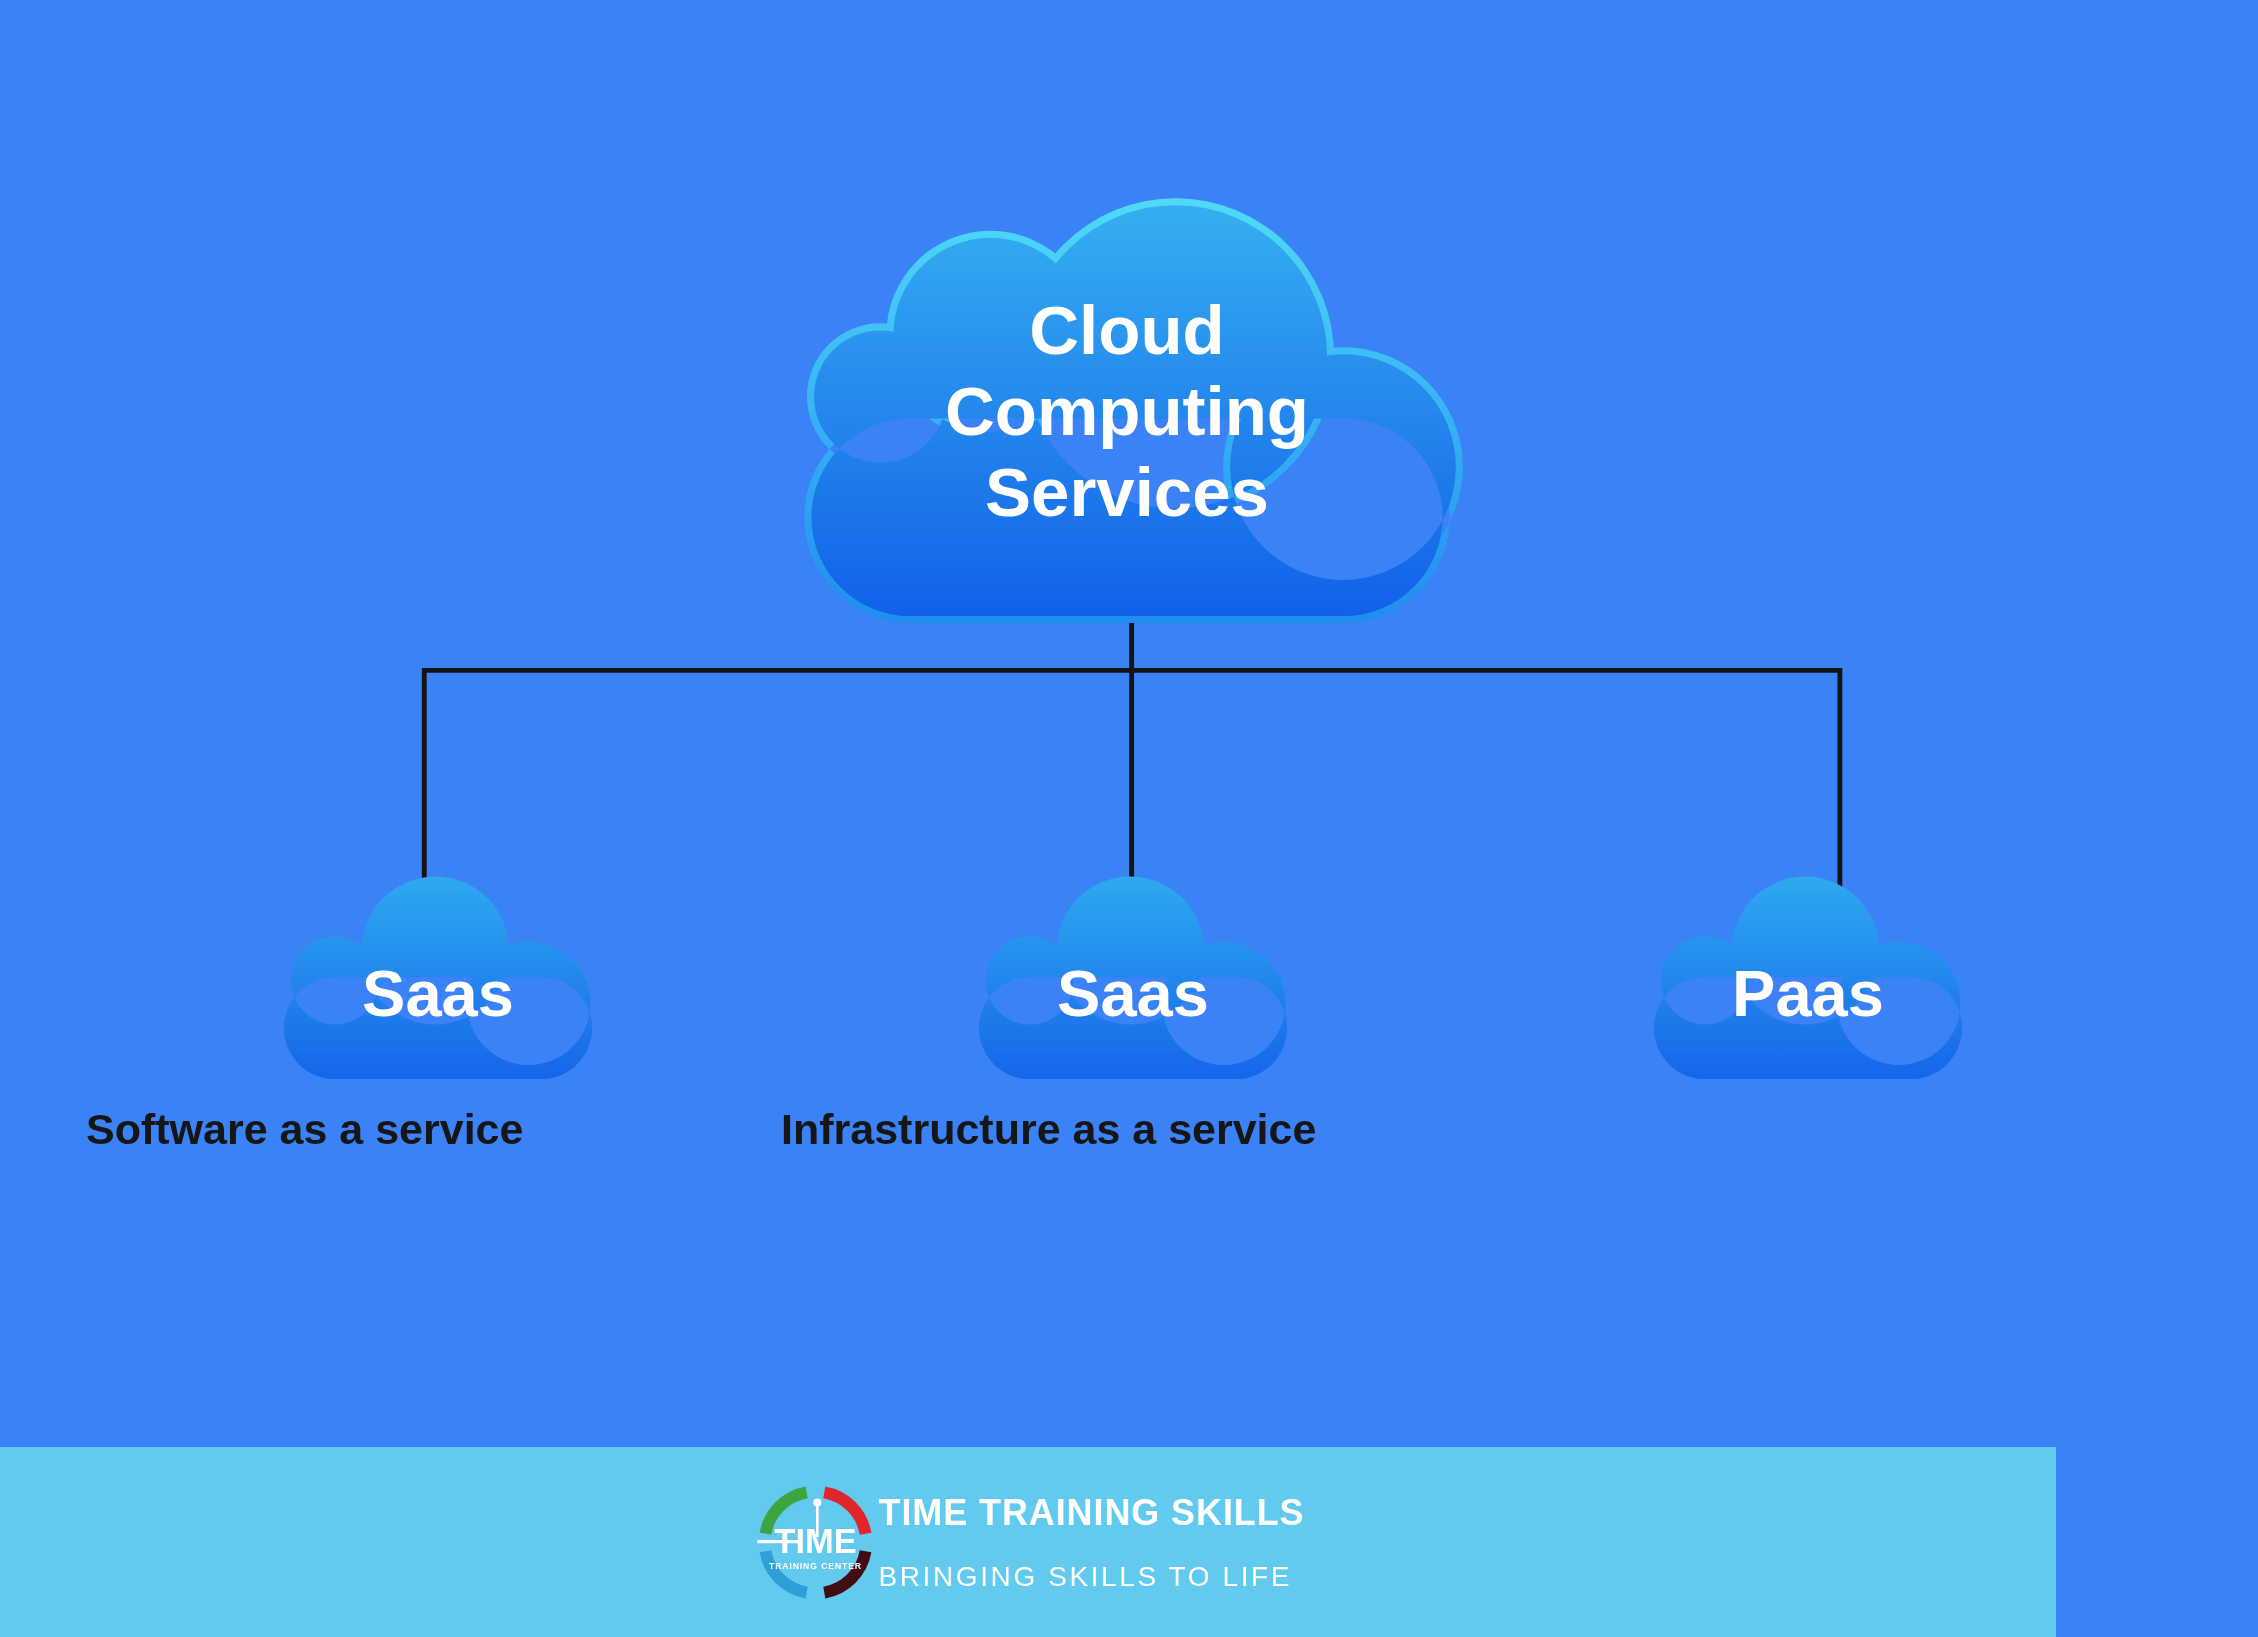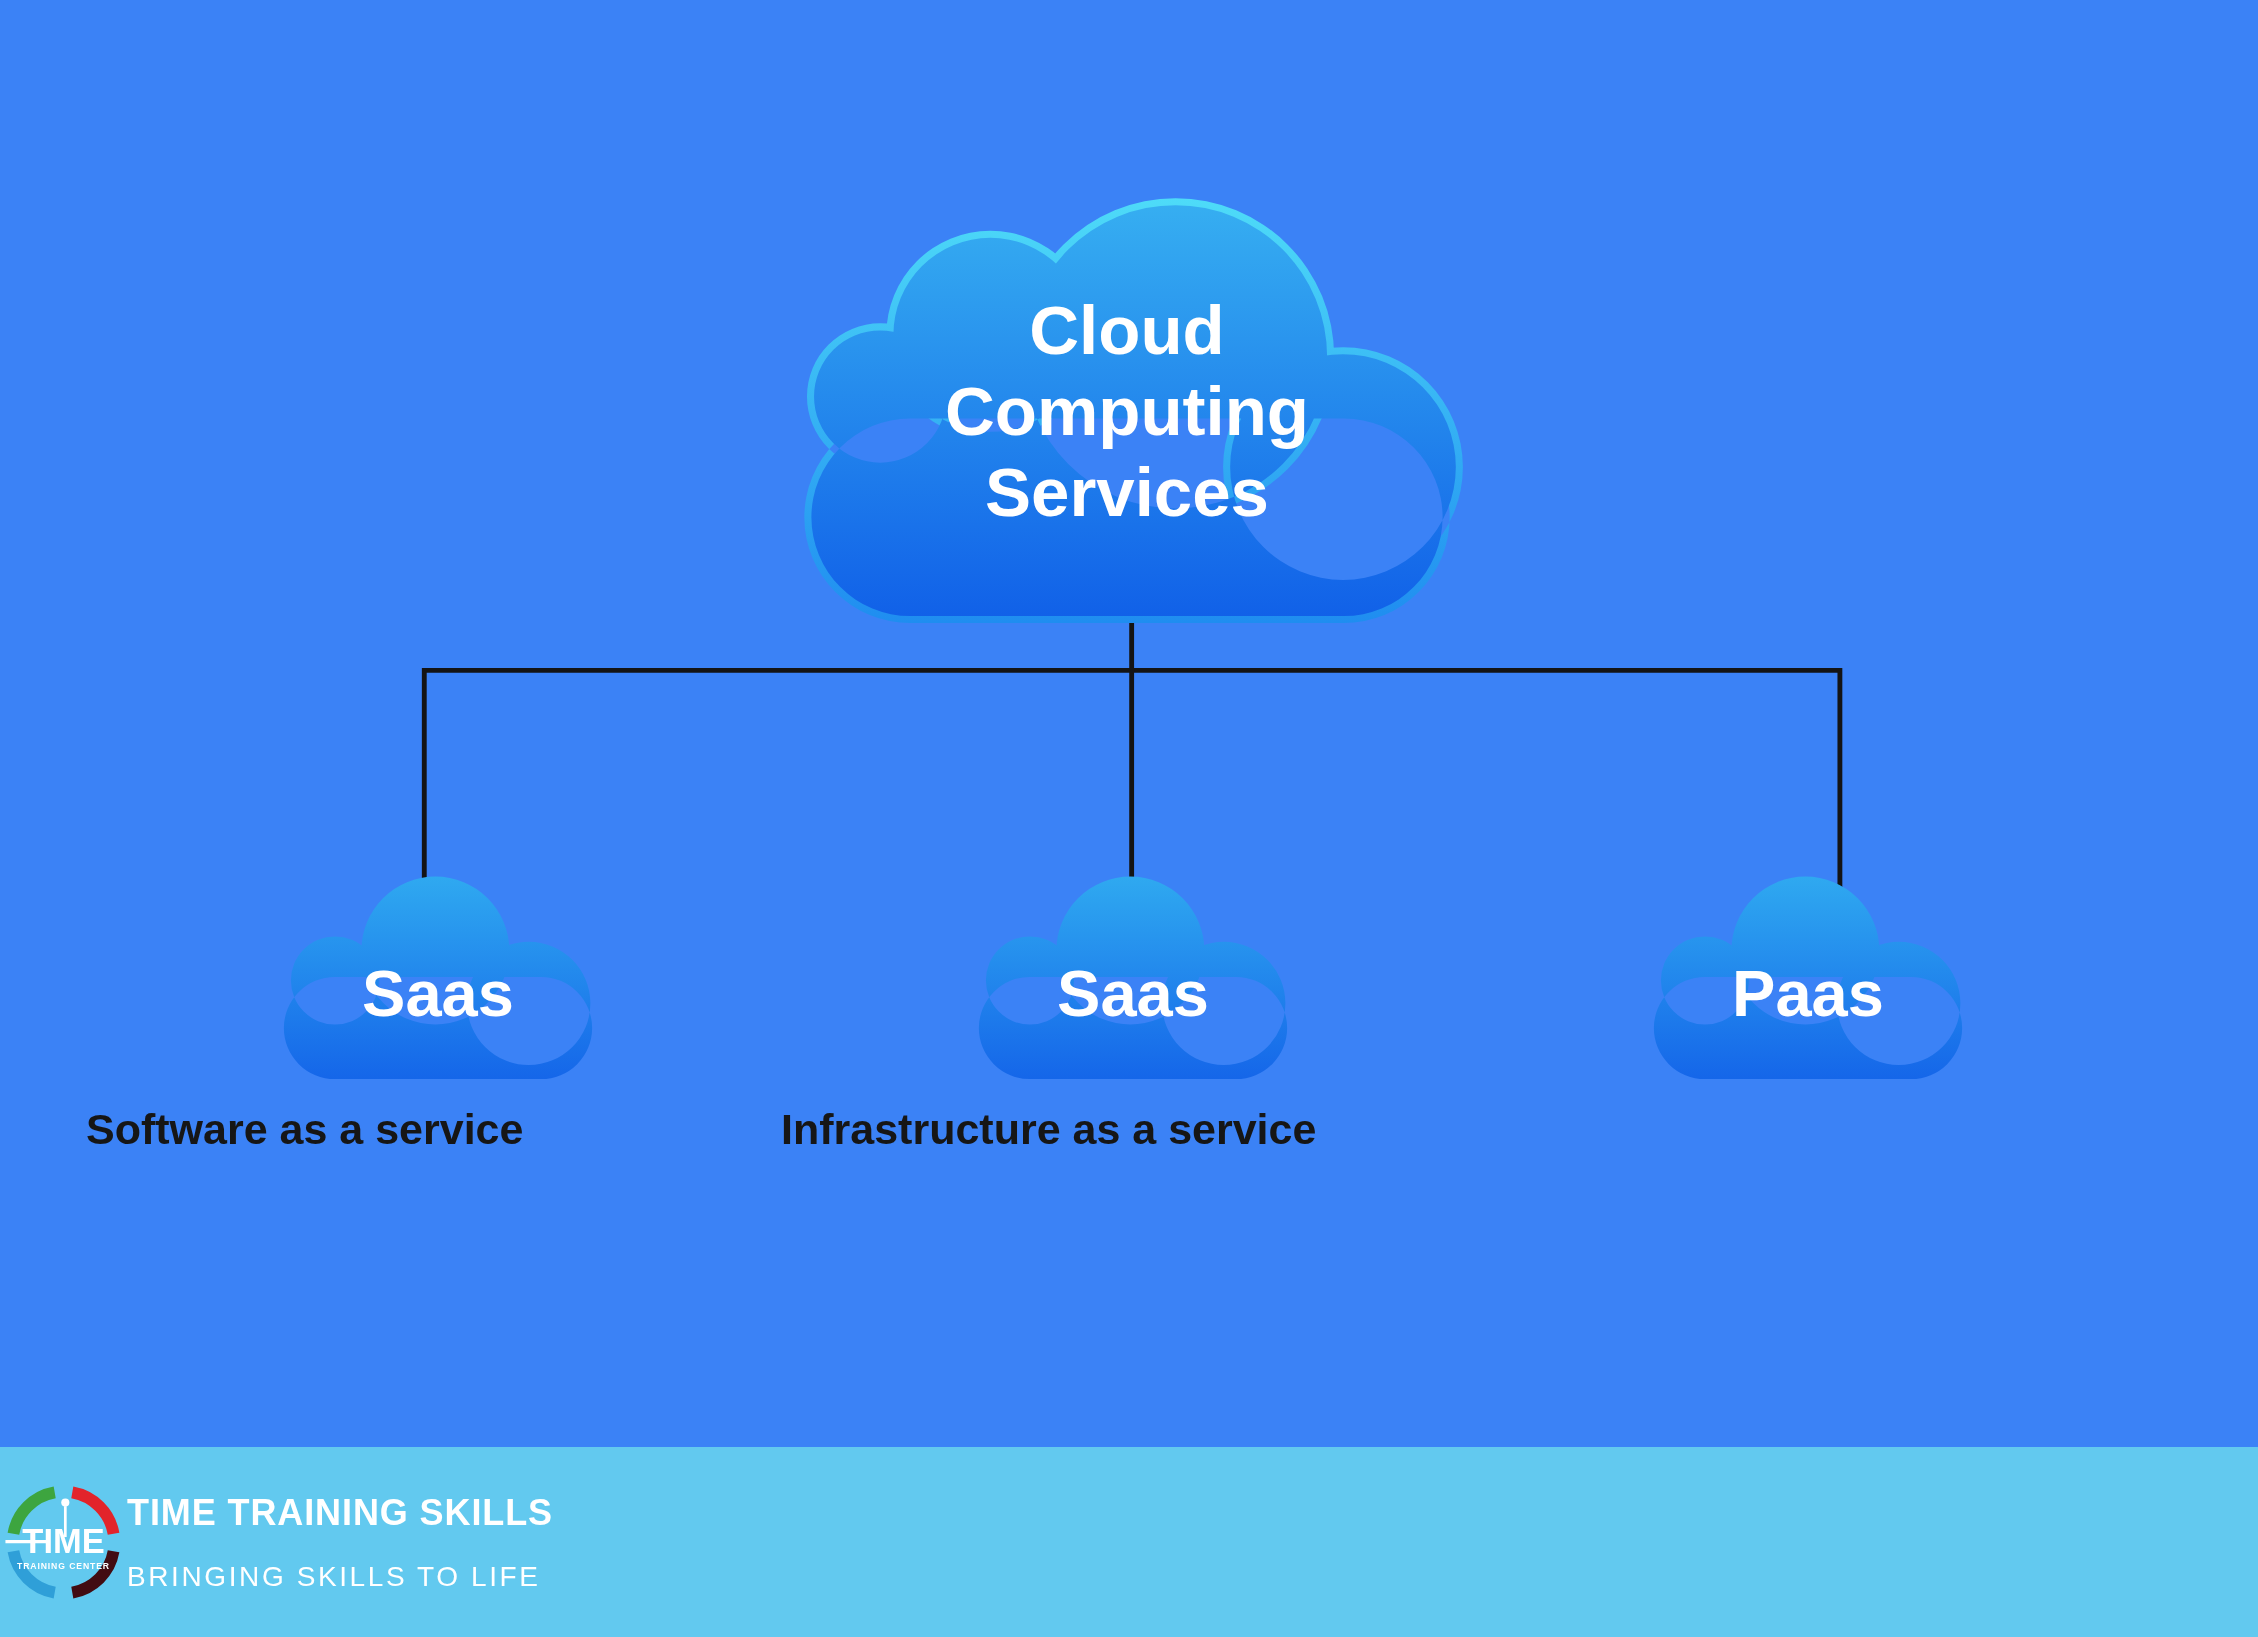--- a/index.html
+++ b/index.html
@@ -23,22 +23,22 @@
     font-weight:700;font-size:65px;line-height:65px;}
 
   
   .desc{position:absolute;top:1105px;width:706px;text-align:left;
     font-size:43px;font-weight:700;color:#161616;line-height:1.15;}
   .desc-saas{left:86px;}
   .desc-laas{left:781px;}
   .desc-paas{left:1466px;}
 
   
-  .footer{position:absolute;left:0;top:1447px;width:2258px;height:191px;background:#62C9EF;
-    display:flex;align-items:center;z-index:3;}
+  .footer{position:absolute;left:0;top:1447px;width:2056px;height:191px;background:#62C9EF;
+    display:flex;align-items:center;justify-content:center;z-index:3;}
   .brand-text{display:flex;flex-direction:column;justify-content:center;}
   .brand-title{color:#ffffff;font-weight:700;font-size:36px;letter-spacing:0.9px;}
   .brand-tagline{color:#ffffff;font-weight:400;font-size:28px;letter-spacing:2.6px;margin-top:27px;}
   .logo-text{fill:#ffffff;font-family:"Liberation Sans",sans-serif;font-weight:700;}
 </style>
 </head>
 <body>
 
 <div class="page">
 

